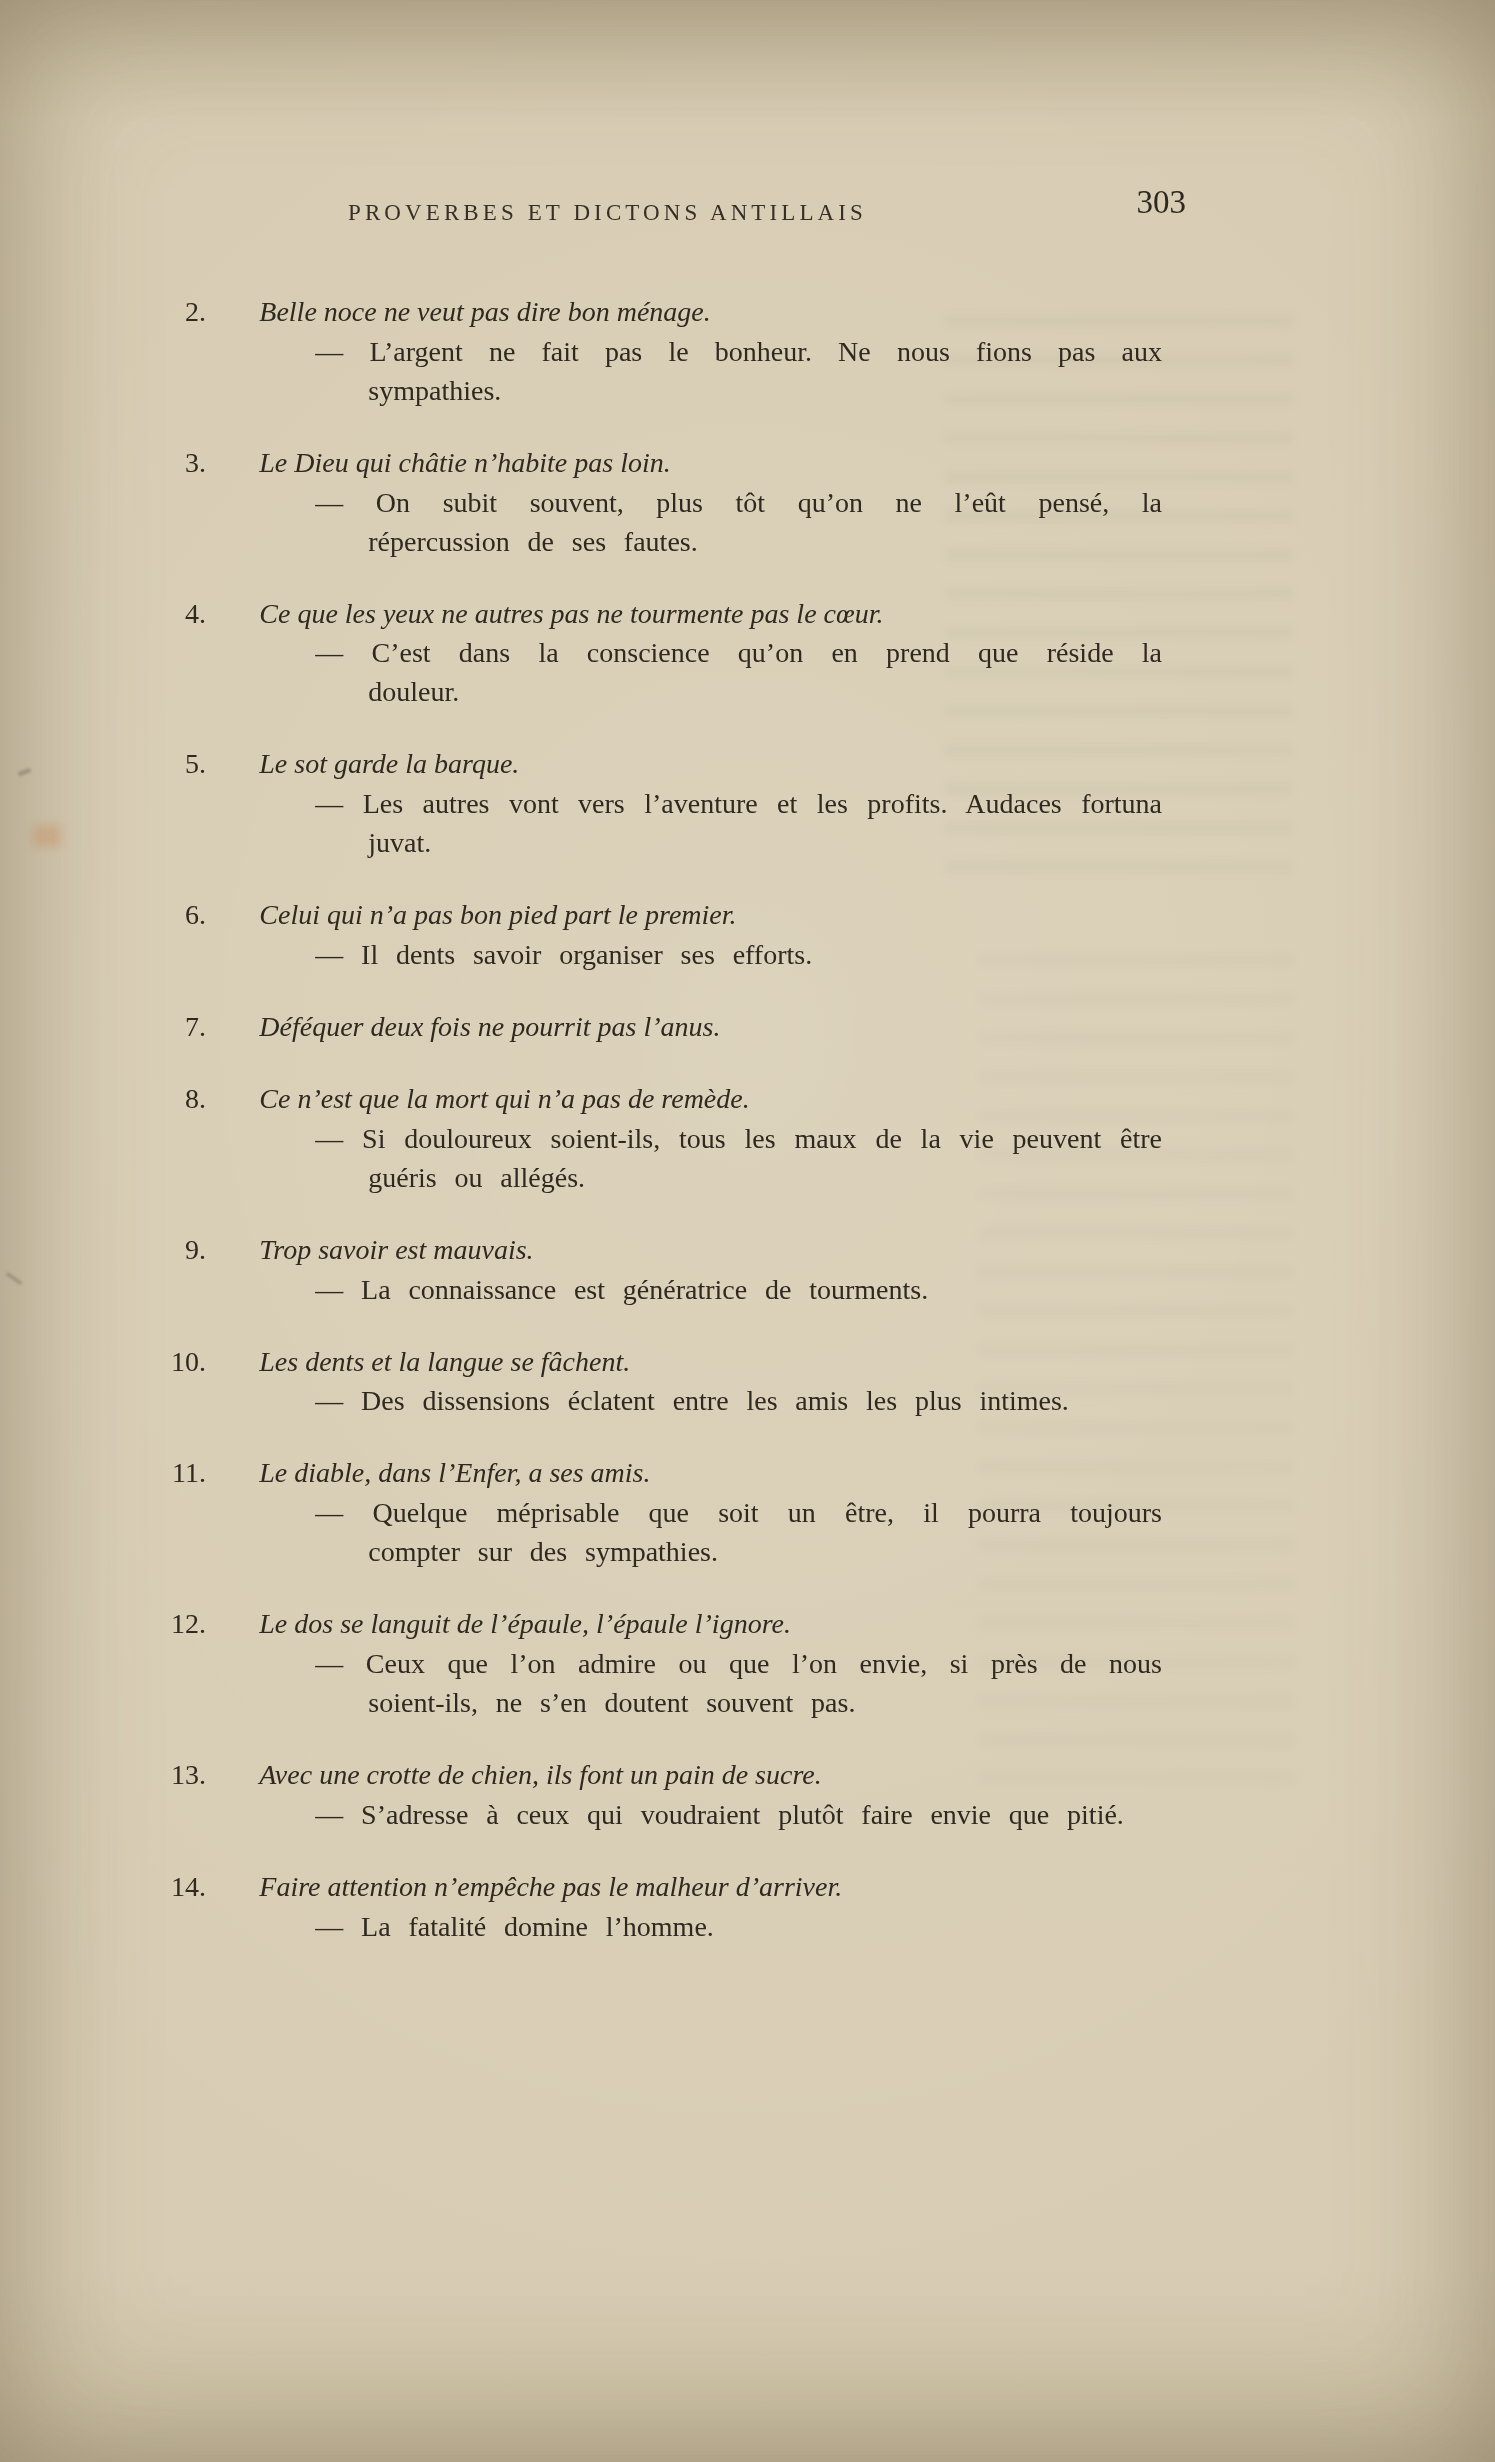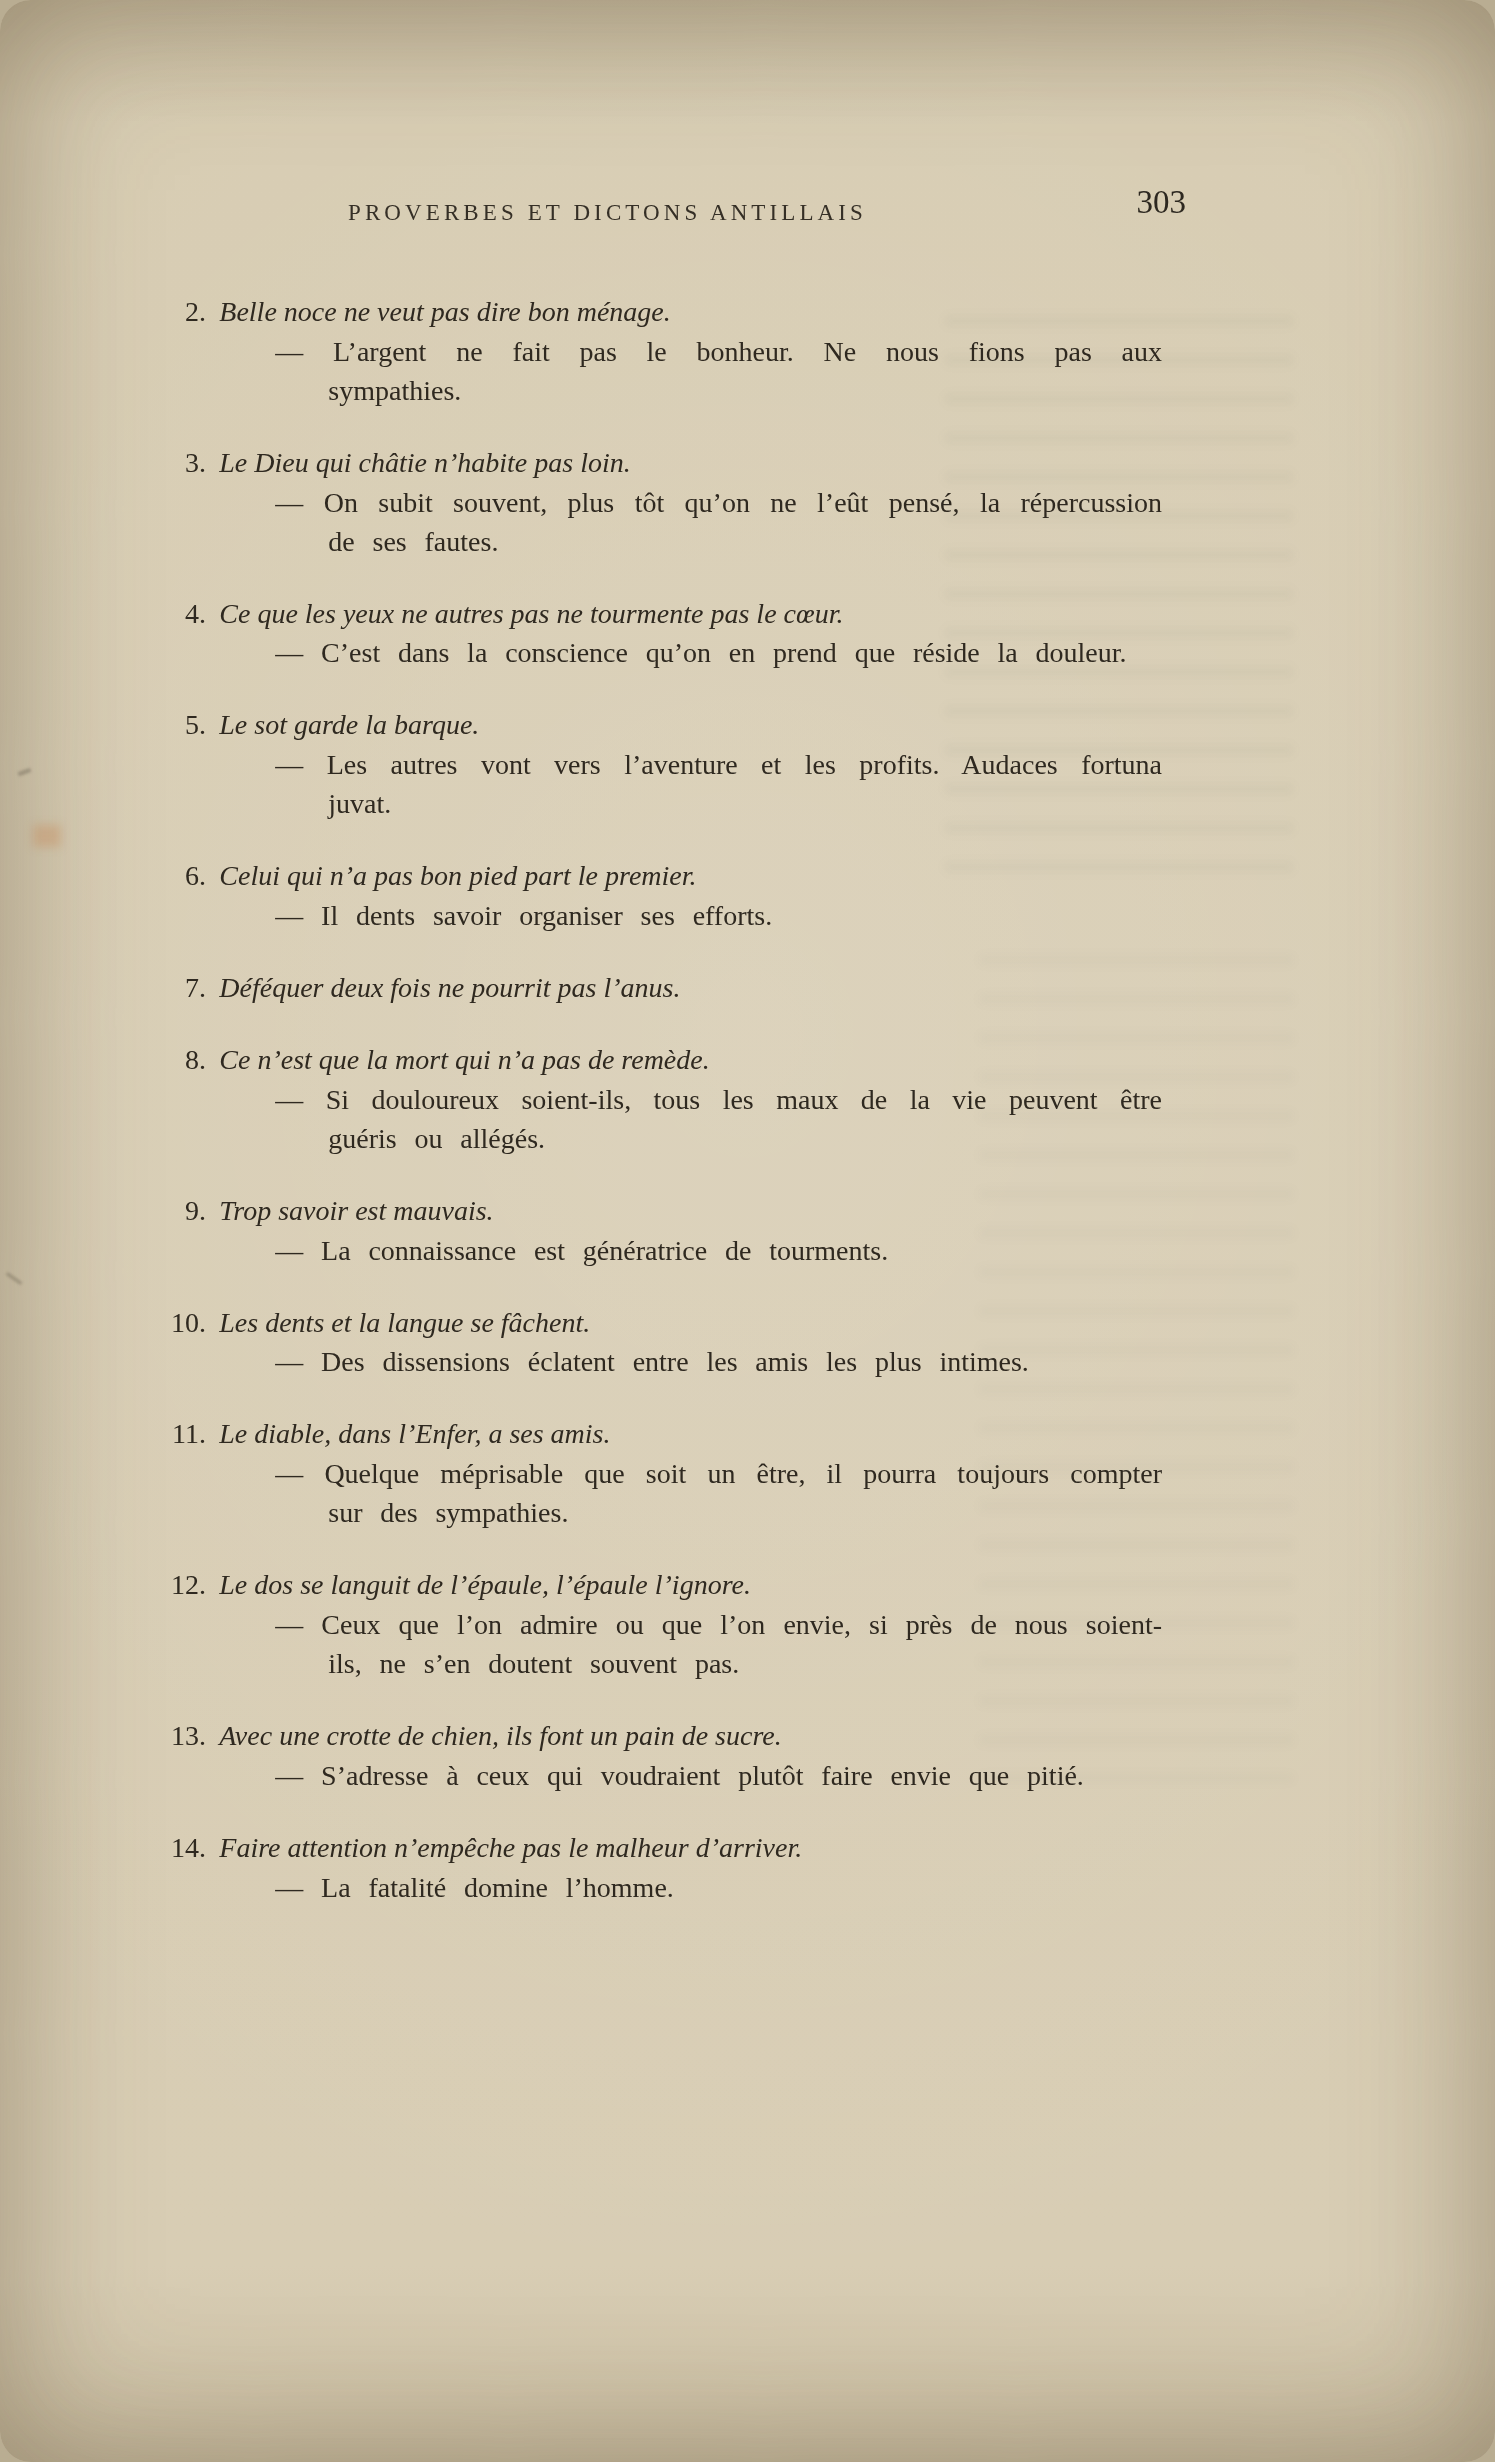--- a/index.html
+++ b/index.html
@@ -12,21 +12,20 @@
     width: 1495px;
     height: 2462px;
     overflow: hidden;
     font-family: "Liberation Serif", "DejaVu Serif", serif;
     color: #2f2920;
     background-color: #d7ccb2;
     background-image:
       radial-gradient(ellipse 120% 85% at 50% 42%, rgba(255,255,255,0.12), rgba(255,255,255,0) 62%),
       linear-gradient(180deg, #c9bda2 0%, #d7ccb2 5%, #d8cdb4 92%, #ccc0a5 100%);
     box-shadow: inset 0 0 158px rgba(96, 78, 50, 0.30);
-    border-radius: 31px;
   }
   
   .vignette {
     position: absolute;
     inset: 0;
     pointer-events: none;
     box-shadow: inset 0 0 116px rgba(90, 74, 48, 0.22);
   }
   .header-title {
     position: absolute;
@@ -54,21 +53,21 @@
     display: flex;
     margin-bottom: 33px;
   }
   .num {
     flex: 0 0 48px;
     text-align: right;
     margin-right: 13.3px;
     font-size: 28px;
     line-height: 39px;
   }
-  .entry-body { flex: 1; min-width: 0; }
+  .entry-body { flex: 1; min-width: 0; margin-left: 40px; }
   .proverb {
     font-style: italic;
     font-size: 28px;
     line-height: 39px;
   }
   .expl {
     font-size: 28px;
     line-height: 39px;
     padding-left: 109px;
     text-indent: -53px;

